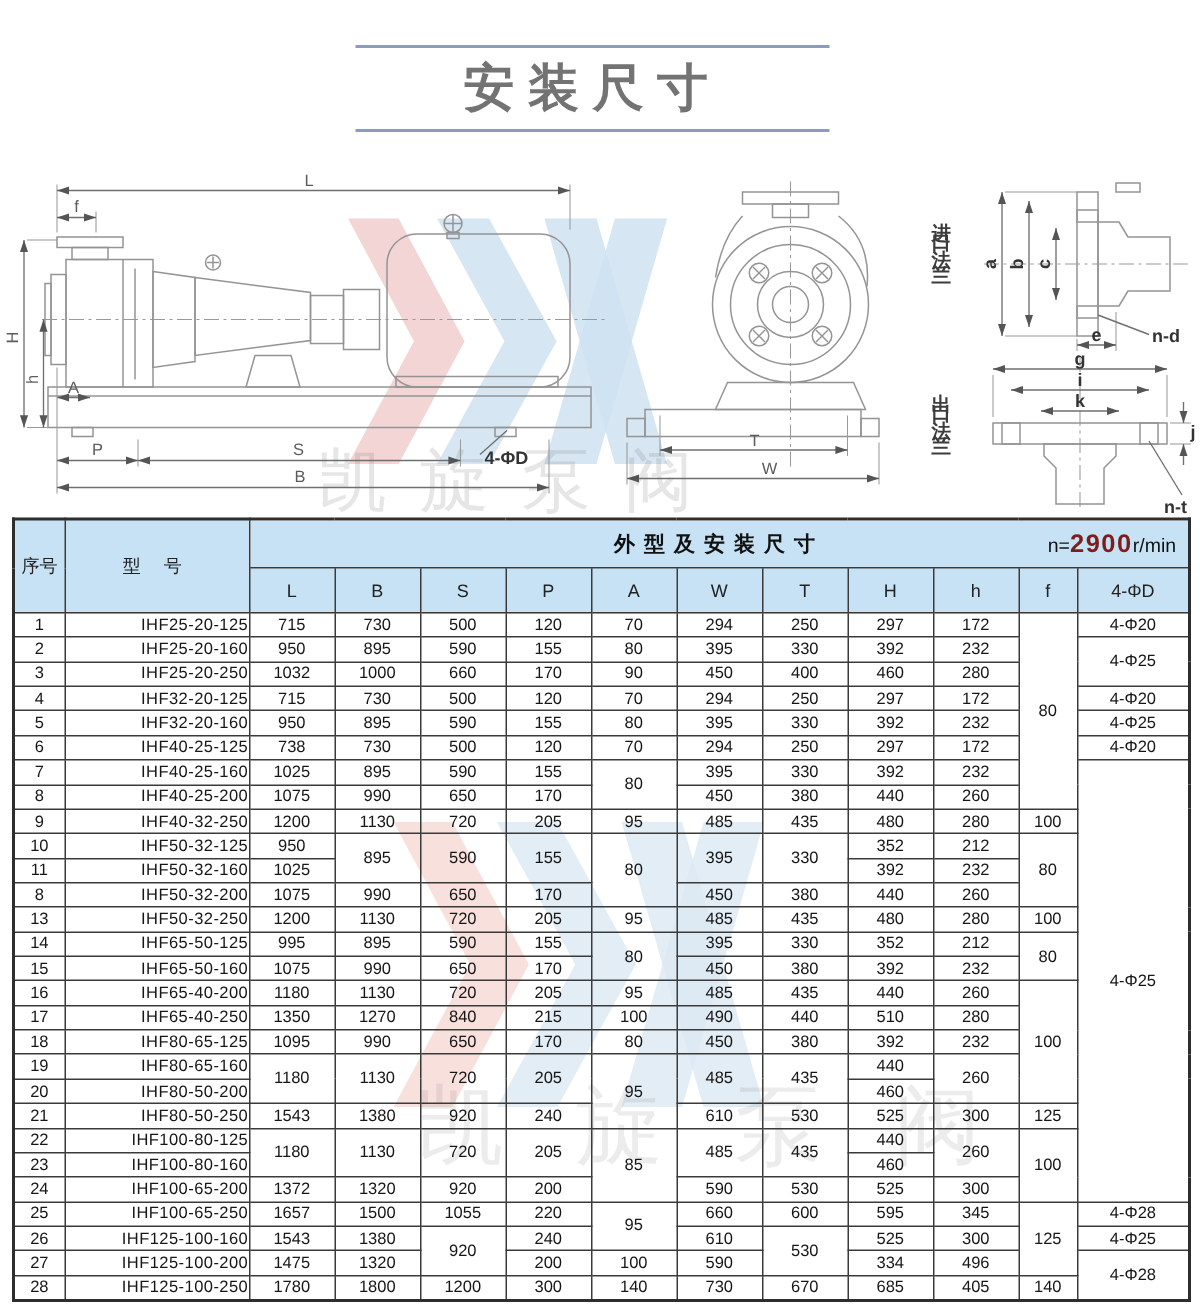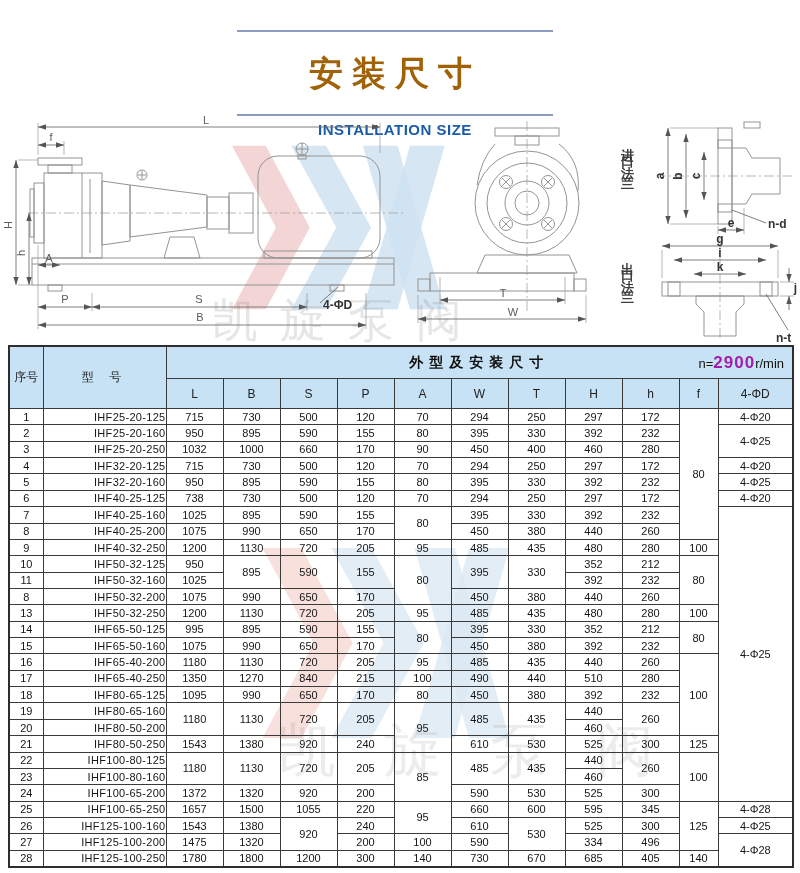--- a/index.html
+++ b/index.html
@@ -2,21 +2,21 @@
 <html><head>
 <meta charset="utf-8">
 <style>
   html,body{margin:0;padding:0;background:#fff;}
   .page{position:relative;width:800px;height:873px;background:#fff;overflow:hidden;
         font-family:"Liberation Sans","DejaVu Sans",sans-serif;color:#222;}
 
   
   .title-wrap{position:absolute;left:237px;top:30px;width:316px;text-align:center;}
   .rule{border-top:2px solid #8b9cc0;height:0;}
-  .zh-title{font-size:34px;line-height:50px;color:#a16207;font-weight:700;letter-spacing:9px;margin:16px;}
+  .zh-title{font-size:34px;line-height:50px;color:#737373;font-weight:700;letter-spacing:9px;margin:2px;}
   .en-title{font-size:15px;color:#1b5caa;font-weight:700;letter-spacing:0.5px;margin-top:5px;}
 
   
   svg{position:absolute;overflow:visible;}
   .part{stroke:#949494;fill:none;stroke-width:1;}
   .dim{stroke:#6f6f6f;fill:none;stroke-width:0.9;}
   .ext{stroke:#9a9a9a;fill:none;stroke-width:0.7;}
   .cl{stroke:#9a9a9a;fill:none;stroke-width:0.7;stroke-dasharray:10 3 2 3;}
   .dimlabel{fill:#5c5c5c;font-size:11px;font-family:"Liberation Sans",sans-serif;}
   .dimlabel-strong{fill:#333;font-size:12px;font-weight:700;font-family:"Liberation Sans",sans-serif;}
@@ -32,21 +32,21 @@
   
   table.size{position:absolute;left:8px;top:345px;width:784px;z-index:2;
       border-collapse:collapse;table-layout:fixed;border:2px solid #2e2e2e;}
   table.size th,table.size td{border:1px solid #3a3a3a;padding:0;text-align:center;vertical-align:middle;}
   table.size thead th{background:#c6e2f4;font-weight:400;}
   .th-idx{font-size:12px;}
   .th-model{font-size:12px;letter-spacing:6px;}
   .th-group{position:relative;height:31px;}
   .group-title{font-size:14px;font-weight:700;letter-spacing:6px;color:#111;margin-top:17px;}
   .speed{position:absolute;right:8px;top:50%;transform:translateY(-50%);font-size:13px;color:#111;white-space:nowrap;}
-  .speed .red{color:#a21caf;font-size:17px;font-weight:700;letter-spacing:1px;}
+  .speed .red{color:#7f1d1d;font-size:17px;font-weight:700;letter-spacing:1px;}
   .th-dim{font-size:12px;height:29px;}
   table.size tbody tr{height:16.36px;}
   table.size tbody td{font-size:11px;color:#161616;background:transparent;}
   table.size tbody td.model{text-align:right;padding-left:9px;letter-spacing:0.3px;}
 </style>
 </head>
 <body>
 
 <div class="page">
 
@@ -63,21 +63,20 @@
     <path d="M58,0 L92,0 L136,80 L92,160 L58,160 L102,80 Z" fill="#dce8f3" opacity="0.8"></path>
     <path d="M128,0 L162,0 L208,160 L174,160 Z" fill="#dce8f3" opacity="0.8"></path>
     <path d="M174,0 L208,0 L162,160 L128,160 Z" fill="#dce8f3" opacity="0.8"></path>
   </svg>
   <div class="wm wm-text2" style="left:278px;top:712px;">凯旋泵阀</div>
 
   <div class="title-wrap above">
     <div class="rule"></div>
     <div class="zh-title">安装尺寸</div>
     <div class="rule"></div>
-    <div class="en-title">INSTALLATION SIZE</div>
   </div>
 
   <svg class="above" style="left:2px;top:113px;" width="420" height="232" viewBox="0 0 420 232">
     <defs>
       <marker id="arrS" markerWidth="10" markerHeight="8" refX="9" refY="3" orient="auto-start-reverse">
         <path d="M0,0 L9,3 L0,6 Z" fill="#555"></path>
       </marker>
     </defs>
 
     <line class="cl" x1="26" y1="100" x2="402" y2="100"></line>

